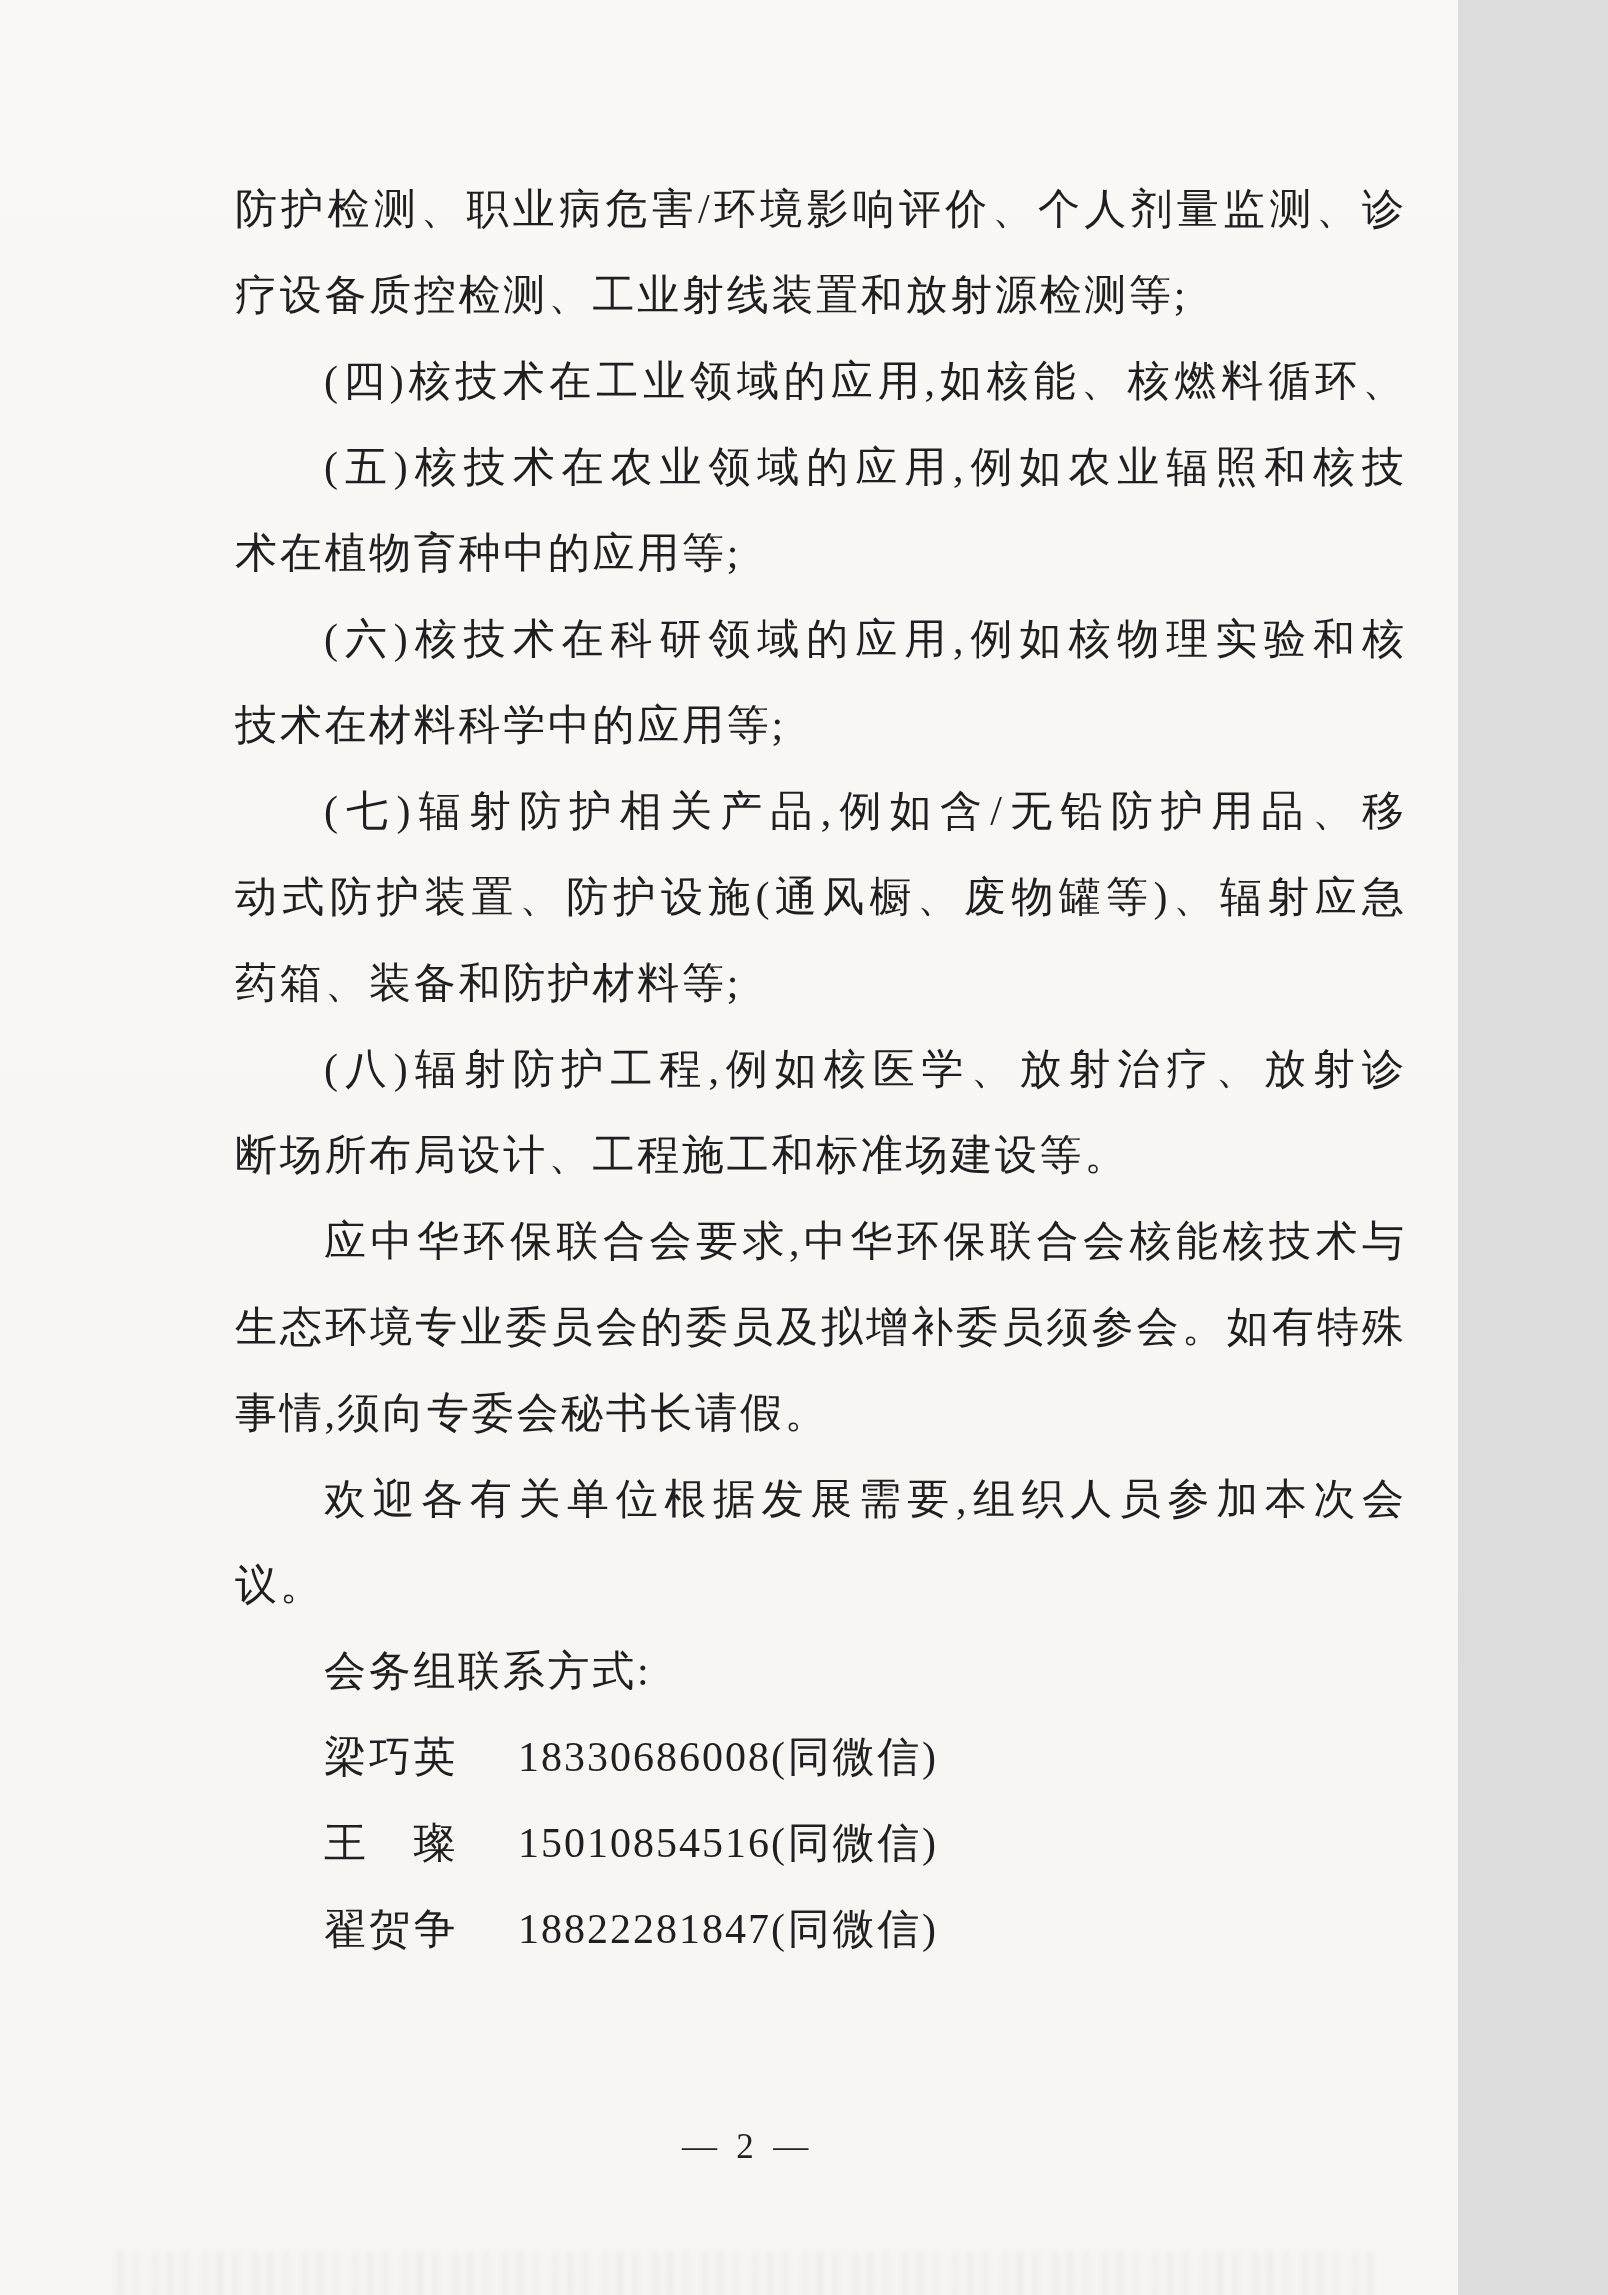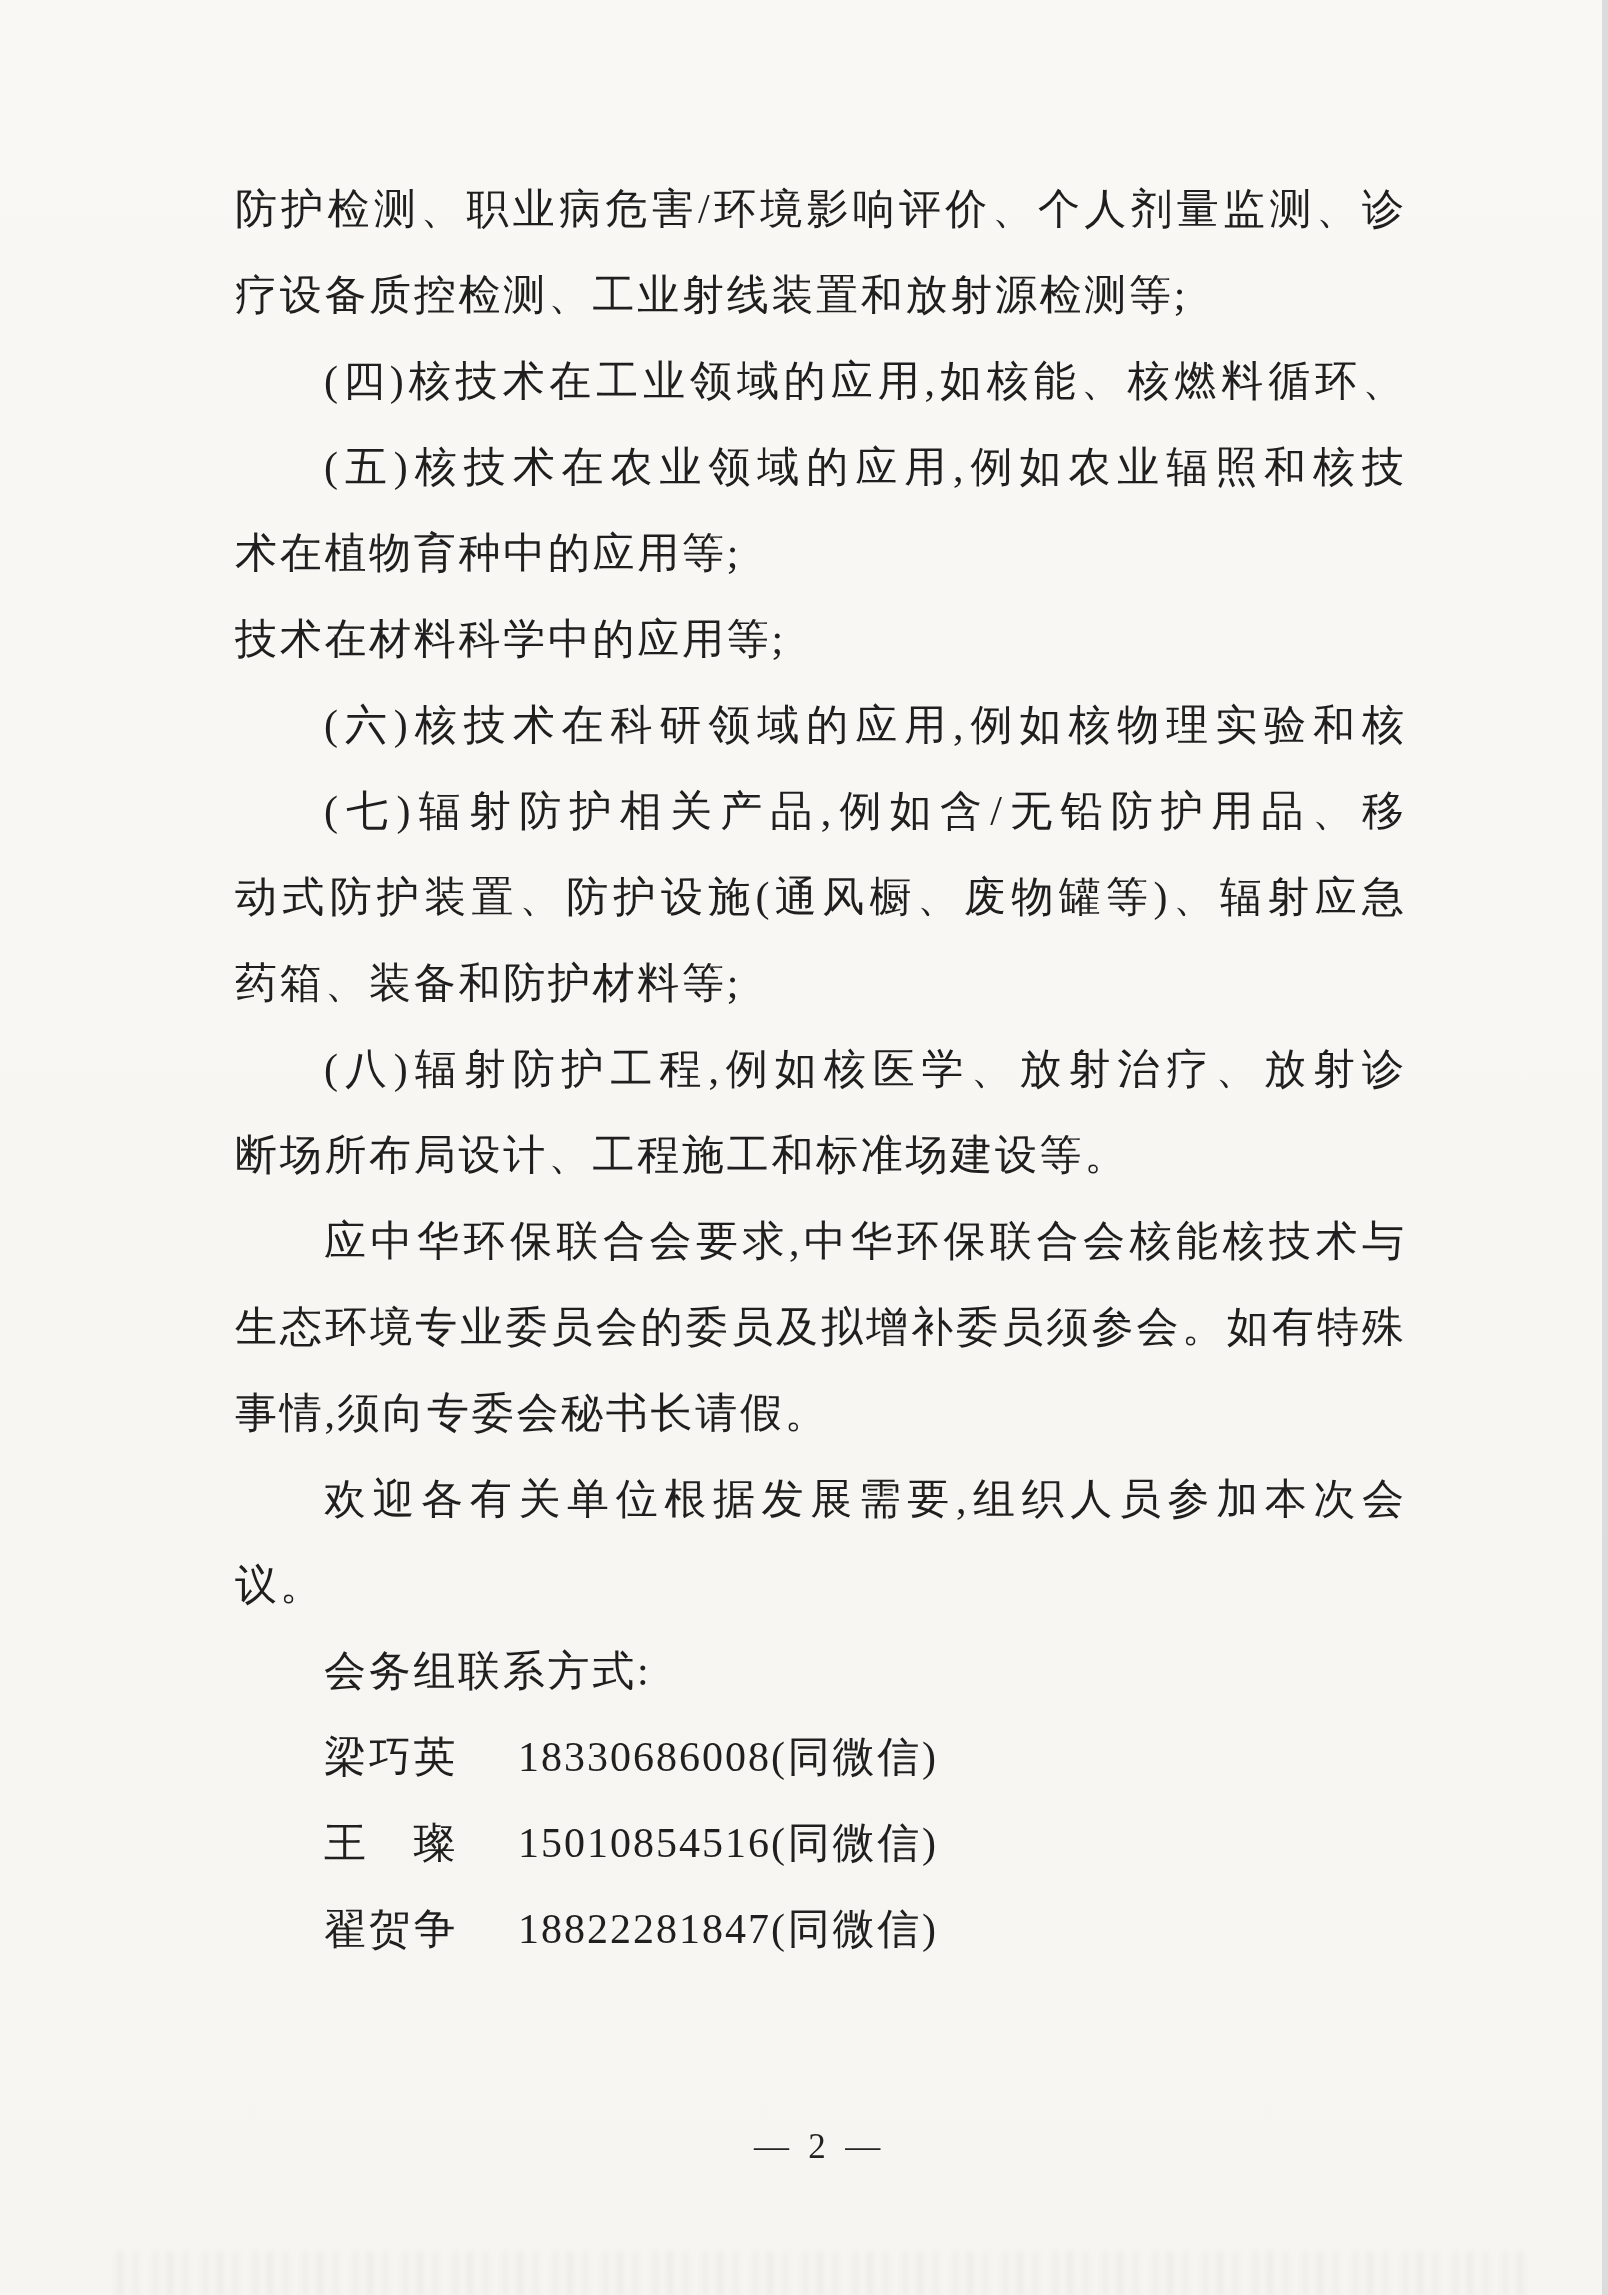--- a/index.html
+++ b/index.html
@@ -1,18 +1,18 @@
 <!DOCTYPE html>
 <html style="font-size:10.7px"><head>
 <meta charset="utf-8">
 <style>
   html,body{margin:0;padding:0;background:#dcdcdc;}
   .page{
     position:relative;
-    width:1602px;height:2295px;
+    width:1458px;height:2295px;
     background:#f8f7f4;
     background-image:linear-gradient(180deg,#f9f8f5 0%,#f7f6f3 60%,#f6f5f2 100%);
     overflow:hidden;
     font-family:"Liberation Serif","DejaVu Serif",serif;
     color:#1f1f1f;
   }
   .doc{
     position:absolute;
     left:235px;top:166px;width:1169px;
     font-size:42px;
@@ -58,22 +58,22 @@
 </head>
 <body>
 
 <div class="page">
   <div class="doc">
       <div class="line just">防护检测、职业病危害/环境影响评价、个人剂量监测、诊</div>
       <div class="line">疗设备质控检测、工业射线装置和放射源检测等;</div>
       <div class="line just ind">(四)核技术在工业领域的应用,如核能、核燃料循环、</div>
       <div class="line just ind">(五)核技术在农业领域的应用,例如农业辐照和核技</div>
       <div class="line">术在植物育种中的应用等;</div>
+      <div class="line just ind">(六)核技术在科研领域的应用,例如核物理实验和核</div>
       <div class="line">技术在材料科学中的应用等;</div>
-      <div class="line just ind">(六)核技术在科研领域的应用,例如核物理实验和核</div>
       <div class="line just ind">(七)辐射防护相关产品,例如含/无铅防护用品、移</div>
       <div class="line just">动式防护装置、防护设施(通风橱、废物罐等)、辐射应急</div>
       <div class="line">药箱、装备和防护材料等;</div>
       <div class="line just ind">(八)辐射防护工程,例如核医学、放射治疗、放射诊</div>
       <div class="line">断场所布局设计、工程施工和标准场建设等。</div>
       <div class="line just ind">应中华环保联合会要求,中华环保联合会核能核技术与</div>
       <div class="line just">生态环境专业委员会的委员及拟增补委员须参会。如有特殊</div>
       <div class="line">事情,须向专委会秘书长请假。</div>
       <div class="line just ind">欢迎各有关单位根据发展需要,组织人员参加本次会</div>
       <div class="line">议。</div>

